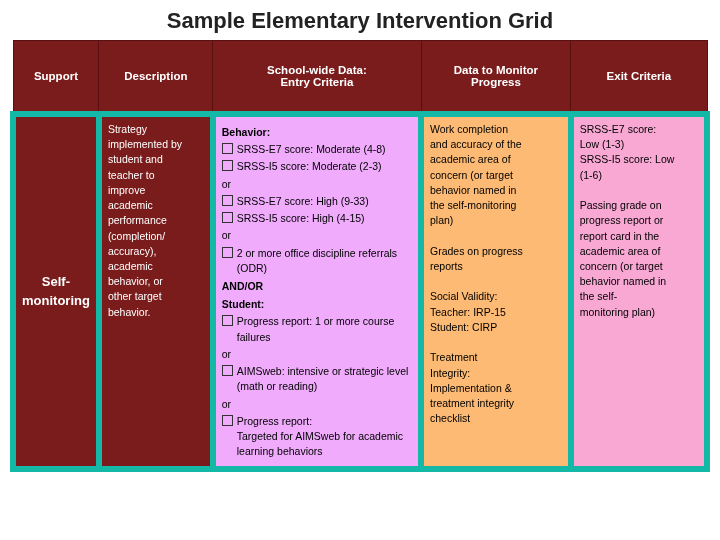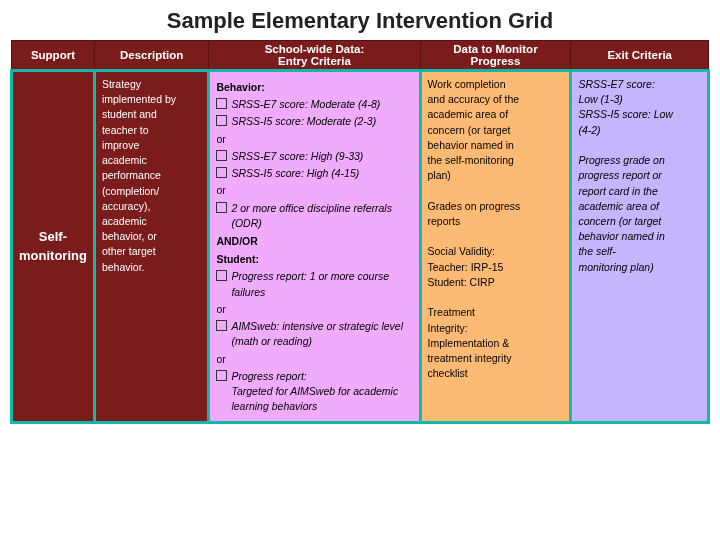--- a/index.html
+++ b/index.html
@@ -22,29 +22,29 @@
       margin-bottom: 6px;
     }
     table {
       width: 100%;
       border-collapse: collapse;
     }
     thead tr th {
       background-color: #7b1c1c;
       color: #fff;
       font-weight: bold;
-      padding: 2px 6px;
+      padding: 23px 6px;
       border: 1px solid #5a1010;
       font-size: 11.5px;
       text-align: center;
     }
     tbody tr td {
       vertical-align: top;
       padding: 5px 6px;
-      border: 3px solid #14b8a6;
+      border: 6px solid #14b8a6;
       font-size: 10.5px;
       line-height: 1.45;
     }
     .col-support {
       background-color: #7b1c1c;
       color: #fff;
       font-weight: bold;
       font-size: 13px;
       text-align: center;
       vertical-align: middle;
@@ -57,29 +57,27 @@
     }
     .col-school {
       background-color: #f0abfc;
       width: 230px;
     }
     .col-monitor {
       background-color: #fdba74;
       width: 160px;
     }
     .col-exit {
-      background-color: #c4b5fd;
+      background-color: #f9a8d4;
       width: 148px;
-      font-style: italic;
     }
     .checkbox-item {
       display: flex;
       align-items: flex-start;
       margin: 2px 0;
-      font-style: italic;
     }
     .checkbox-item .cb {
       display: inline-block;
       width: 11px;
       height: 11px;
       border: 1.5px solid #333;
       margin-right: 4px;
       margin-top: 1px;
       flex-shrink: 0;
     }
@@ -184,23 +182,23 @@
           <span>Treatment</span><br>
           <span>Integrity:</span><br>
           <span>Implementation &amp;</span><br>
           <span>treatment integrity</span><br>
           <span>checklist</span>
         </td>
         <td class="col-exit">
           <span>SRSS-E7 score:</span><br>
           <span>Low (1-3)</span><br>
           <span>SRSS-I5 score: Low</span><br>
-          <span>(4-2)</span>
-          <br><br>
-          <span>Progress grade on</span><br>
+          <span>(1-6)</span>
+          <br><br>
+          <span>Passing grade on</span><br>
           <span>progress report or</span><br>
           <span>report card in the</span><br>
           <span>academic area of</span><br>
           <span>concern (or target</span><br>
           <span>behavior named in</span><br>
           <span>the self-</span><br>
           <span>monitoring plan)</span>
         </td>
       </tr>
     </tbody>

